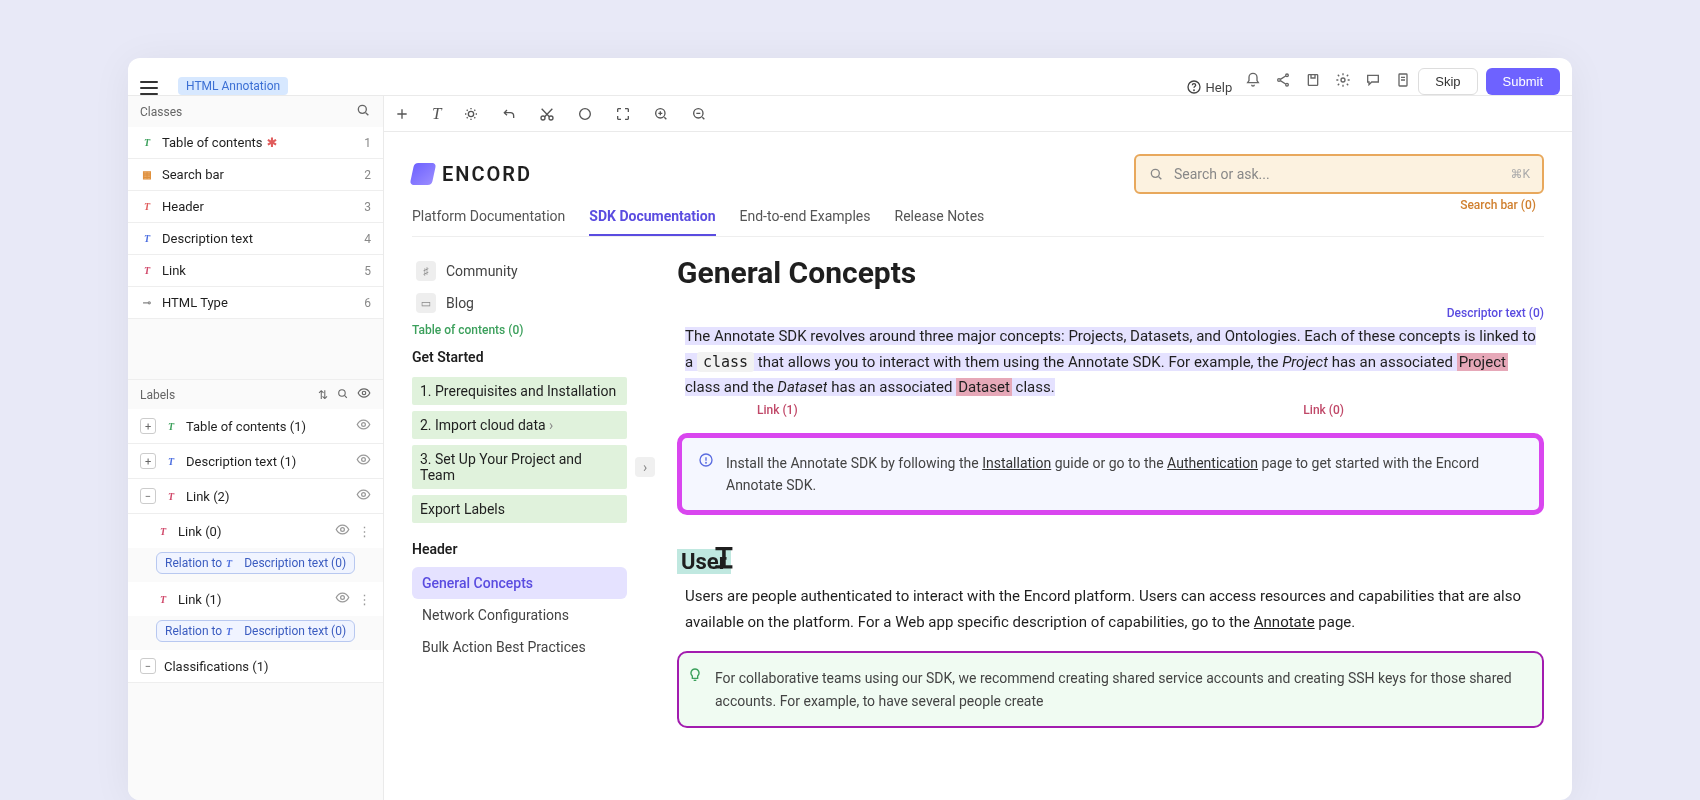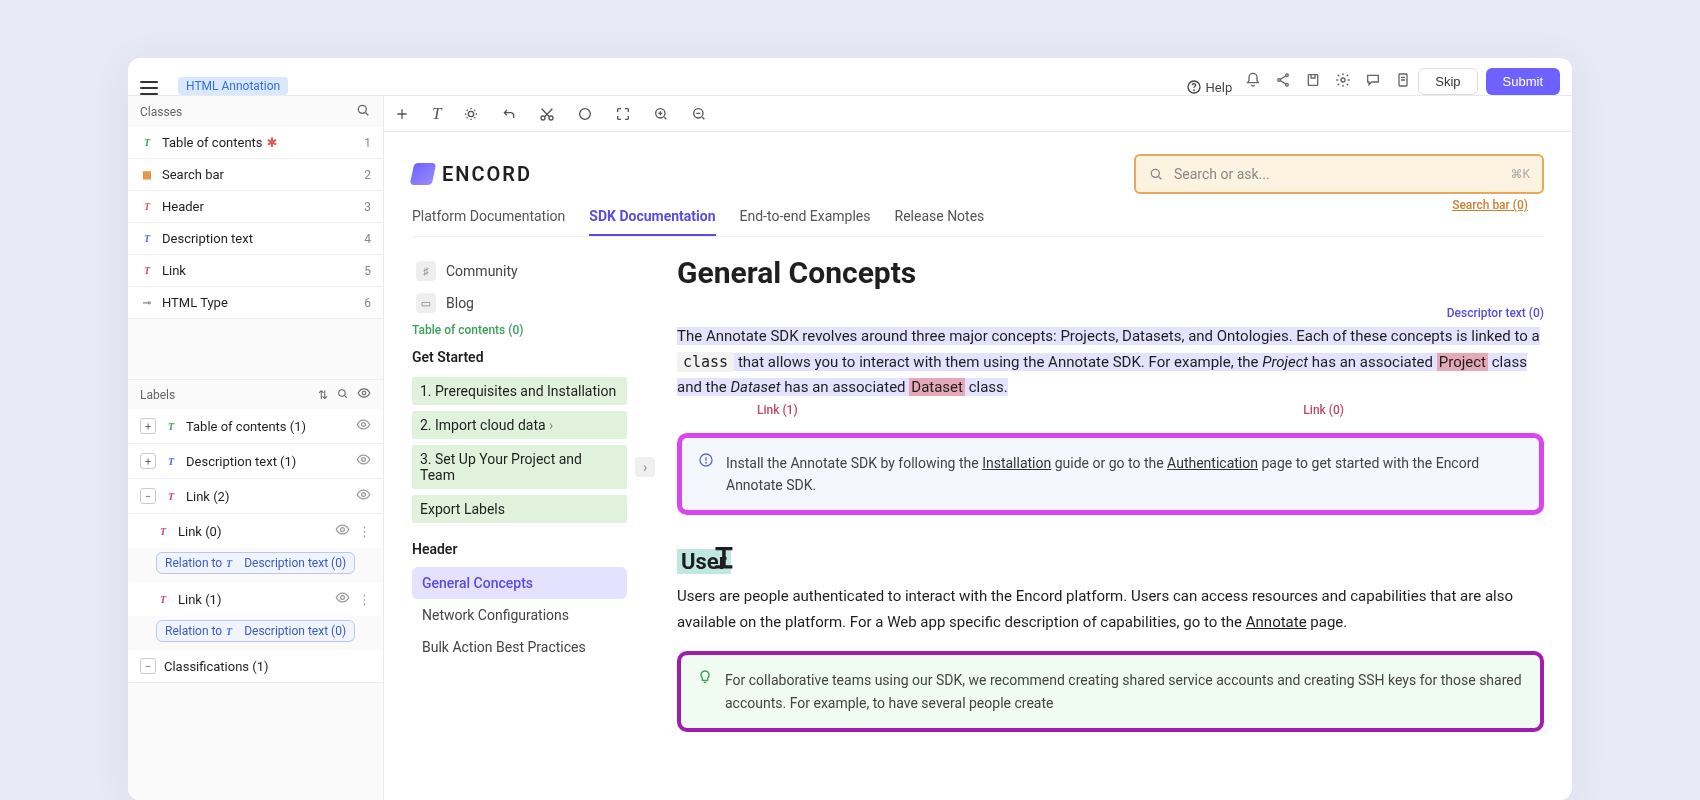--- a/index.html
+++ b/index.html
@@ -57,31 +57,31 @@
 .toc-label { color: #3ca05c; font-size: 12px; font-weight: 500; margin: 4px 0 6px 0; }
 .toc-item { padding: 6px 8px; font-size: 14px; background: #e0f2dc; margin-bottom: 6px; border-radius: 2px; position: relative; }
 .toc-started { font-weight: 600; background: transparent; padding-left: 0; }
 .chev { position: absolute; right: -28px; top: 50%; transform: translateY(-50%); width: 20px; height: 20px; border-radius: 4px; background: #f0f0f0; display: flex; align-items: center; justify-content: center; color: #888; }
 .section-title { font-weight: 600; margin: 18px 0 10px 0; }
 .gen-item { padding: 8px 10px; font-size: 14px; color: #444; border-radius: 6px; cursor: pointer; }
 .gen-item.active { background: #e5e2ff; color: #5a4ce0; font-weight: 500; }
 .content-col { flex: 1; position: relative; }
 h1.doc-h1 { font-size: 30px; font-weight: 700; margin-bottom: 16px; }
 .desc-label { color: #5a4ce0; font-size: 12px; font-weight: 500; text-align: right; margin-bottom: 4px; }
-.para { font-size: 15px; line-height: 1.7; }
+.para { font-size: 15px; line-height: 1.7; margin-left: 8px; }
 .hl-desc { background: #e5e2ff; }
 .code { font-family: monospace; background: #f2f2f2; padding: 1px 6px; border-radius: 3px; }
 .hl-link { background: #e6a8b8; padding: 0 2px; }
 .ital { font-style: italic; }
 .mini-label { font-size: 12px; font-weight: 500; }
 .link-label-r { color: #c04868; text-align: right; margin-top: 2px; }
 .link-label-l { color: #c04868; margin-top: 2px; }
 .callout { border: 5px solid #d946ef; background: #f5f7ff; border-radius: 10px; padding: 14px 16px; margin: 16px 0; display: flex; gap: 12px; font-size: 14px; line-height: 1.6; color: #444; }
 .callout a { color: #333; text-decoration: underline; }
-.callout-green { border: 4px solid #a21caf; background: #f0fbf2; }
+.callout-green { border: 2px solid #a21caf; background: #f0fbf2; padding-left: 8px; }
 .users-h { font-size: 22px; font-weight: 700; display: inline-block; background: #c0e8e0; padding: 0 4px; margin: 18px 0 10px 0; position: relative; }
 .cursor-i { position: absolute; right: -3px; top: -6px; font-size: 28px; font-family: serif; }
 svg { width: 16px; height: 16px; }
 </style>
 </head>
 <body>
 
 <div class="app">
 
   <div class="topbar">
@@ -312,21 +312,21 @@
           </div>
           <div class="search-wrap">
             <div class="search-box">
               <svg viewBox="0 0 24 24" fill="none" stroke="#888" stroke-width="2" style="margin-right:10px">
                   <circle cx="11" cy="11" r="6"></circle>
                   <path d="M20 20l-4-4"></path>
                 </svg>
               <span>Search or ask...</span>
               <span class="kbd">⌘K</span>
             </div>
-            <div class="anno-label" style="color:#d08030; right:16px; top:44px;text-decoration:underline;">Search bar (0)</div>
+            <div class="anno-label" style="color:#d08030; right:8px; top:44px;">Search bar (0)</div>
           </div>
         </div>
 
         <div class="tabs" id="doc-tabs">
             <div class="tab">Platform Documentation</div>
             <div class="tab active">SDK Documentation</div>
             <div class="tab">End-to-end Examples</div>
             <div class="tab">Release Notes</div>
           </div>
 

